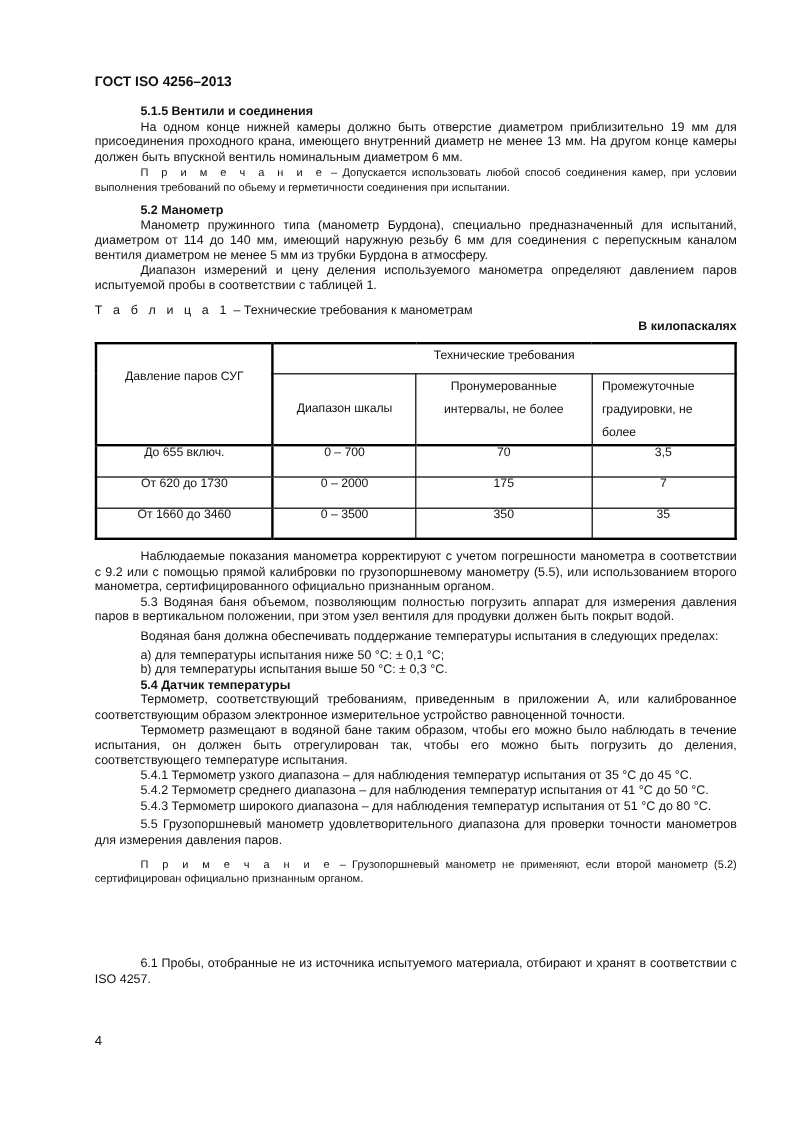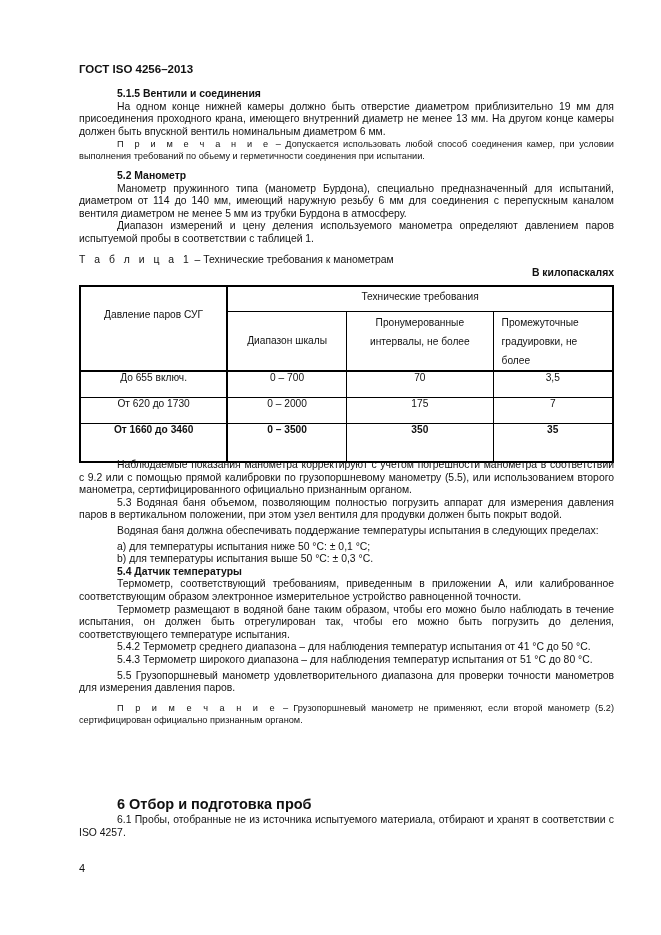--- a/index.html
+++ b/index.html
@@ -65,43 +65,43 @@
       <td>0 – 700</td>
       <td>70</td>
       <td>3,5</td>
     </tr>
     <tr style="height:26px;">
       <td style="border-right:2px solid #000;">От 620 до 1730</td>
       <td>0 – 2000</td>
       <td>175</td>
       <td>7</td>
     </tr>
-    <tr style="height:39px;font-weight:bold;">
+    <tr style="height:26px;">
       <td style="border-right:2px solid #000;">От 1660 до 3460</td>
       <td>0 – 3500</td>
       <td>350</td>
       <td>35</td>
     </tr>
   </tbody>
     </table>
 </div>
 
 <div class="blk" style="top:459px;">
   <p class="p ind">Наблюдаемые показания манометра корректируют с учетом погрешности манометра в соответствии с 9.2 или с помощью прямой калибровки по грузопоршневому манометру (5.5), или использованием второго манометра, сертифицированного официально признанным органом.</p>
   <p class="p ind">5.3 Водяная баня объемом, позволяющим полностью погрузить аппарат для измерения давления паров в вертикальном положении, при этом узел вентиля для продувки должен быть покрыт водой.</p>
   <p class="p ind" style="margin-top:3px;">Водяная баня должна обеспечивать поддержание температуры испытания в следующих пределах:</p>
   <p class="p ind" style="margin-top:3px;">a) для температуры испытания ниже 50 °C: ± 0,1 °C;</p>
   <p class="p ind">b) для температуры испытания выше 50 °C: ± 0,3 °C.</p>
   <p class="p ind b">5.4 Датчик температуры</p>
   <p class="p ind">Термометр, соответствующий требованиям, приведенным в приложении А, или калиброванное соответствующим образом электронное измерительное устройство равноценной точности.</p>
   <p class="p ind">Термометр размещают в водяной бане таким образом, чтобы его можно было наблюдать в течение испытания, он должен быть отрегулирован так, чтобы его можно быть погрузить до деления, соответствующего температуре испытания.</p>
+  <p class="p ind">5.4.1 Термометр узкого диапазона – для наблюдения температур испытания от 35 °C до 45 °C.</p>
   <p class="p ind">5.4.2 Термометр среднего диапазона – для наблюдения температур испытания от 41 °C до 50 °C.</p>
   <p class="p ind">5.4.3 Термометр широкого диапазона – для наблюдения температур испытания от 51 °C до 80 °C.</p>
   <p class="p ind" style="margin-top:3px;">5.5 Грузопоршневый манометр удовлетворительного диапазона для проверки точности манометров для измерения давления паров.</p>
   <p class="note" style="margin-top:7px;"><span class="sp">П р и м е ч а н и е</span><span> – Грузопоршневый манометр не применяют, если второй манометр (5.2) сертифицирован официально признанным органом.</span></p>
 </div>
 
 <div class="blk" style="top:796px;">
-  <p class="h2" style="margin:0; text-indent:38px;">6 Отбор и подготовка проб</p>
   <p class="p ind" style="margin-top:2px;">6.1 Пробы, отобранные не из источника испытуемого материала, отбирают и хранят в соответствии с ISO 4257.</p>
 </div>
 
 <div class="pnum">4</div>
 
 </body></html>

